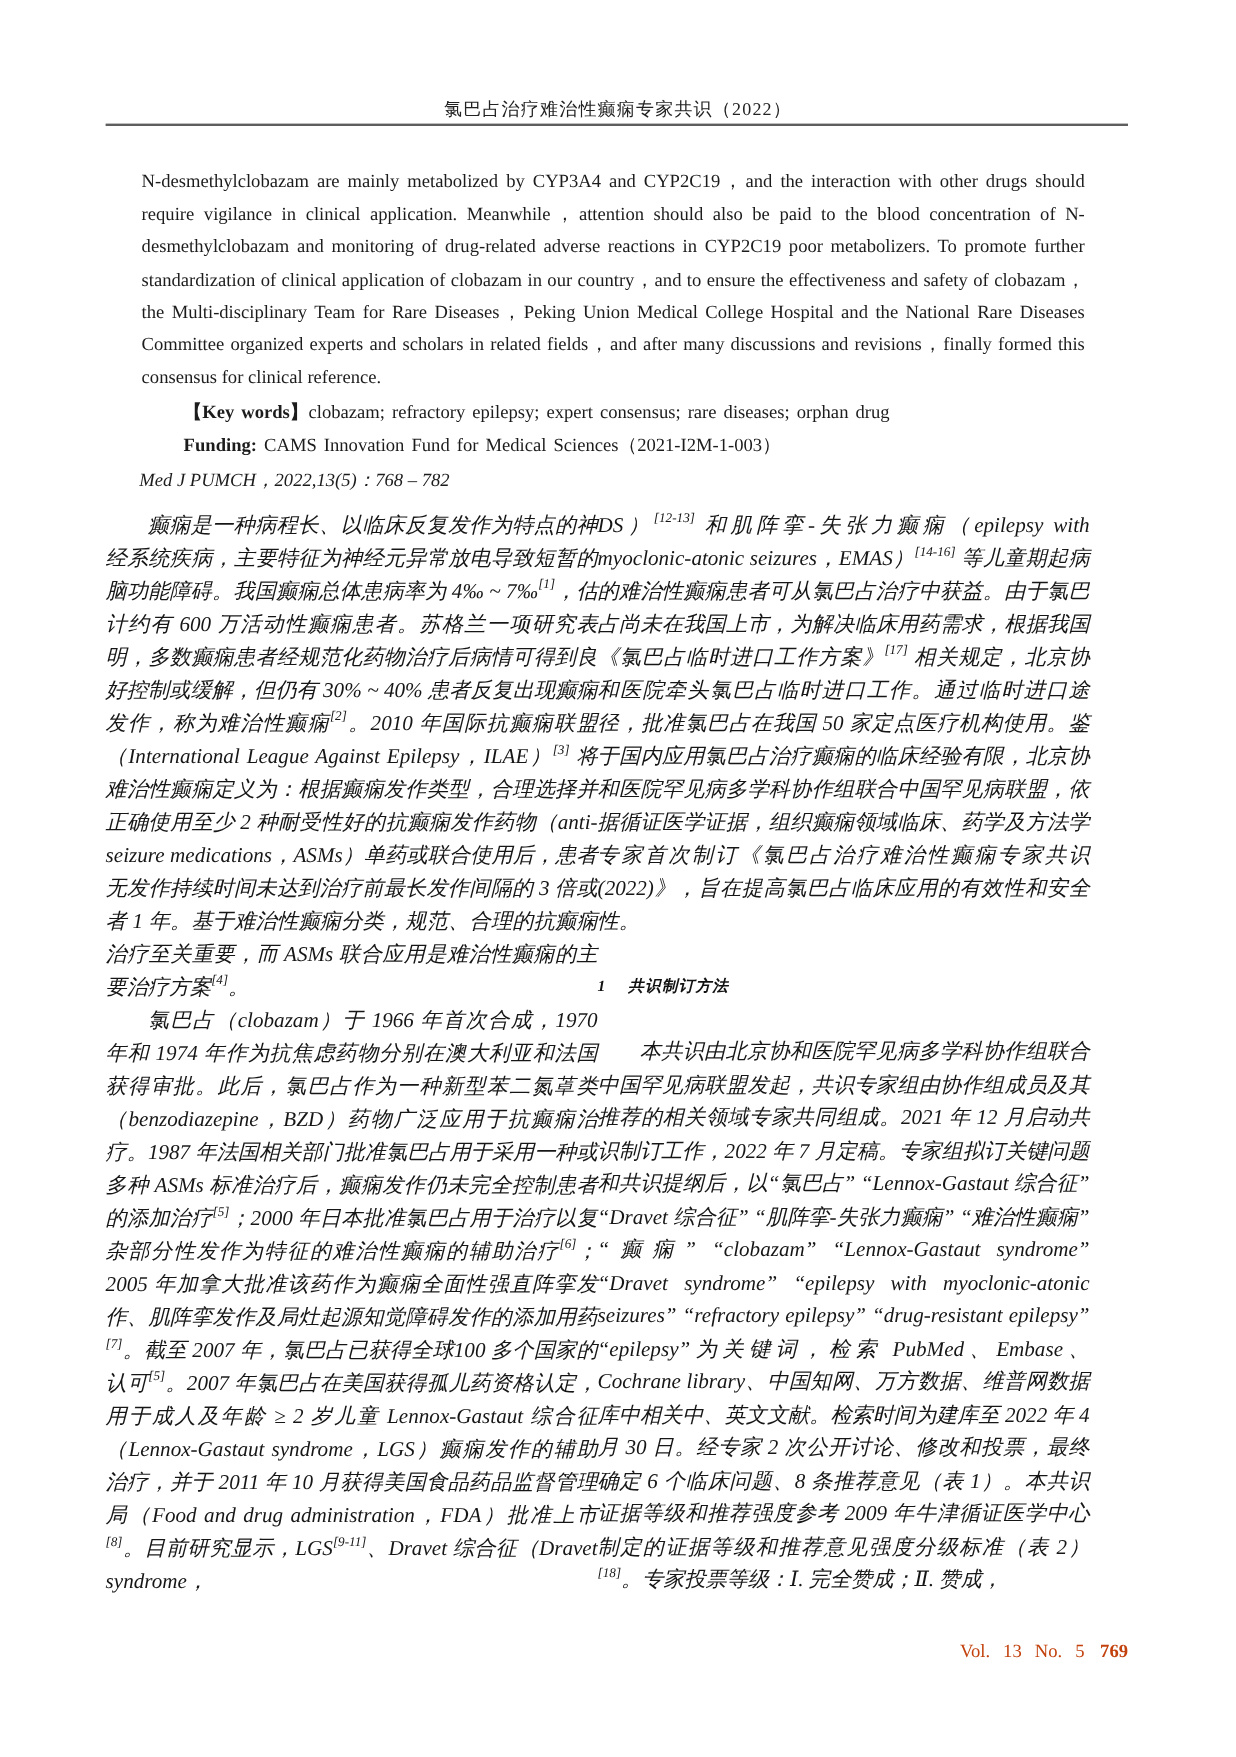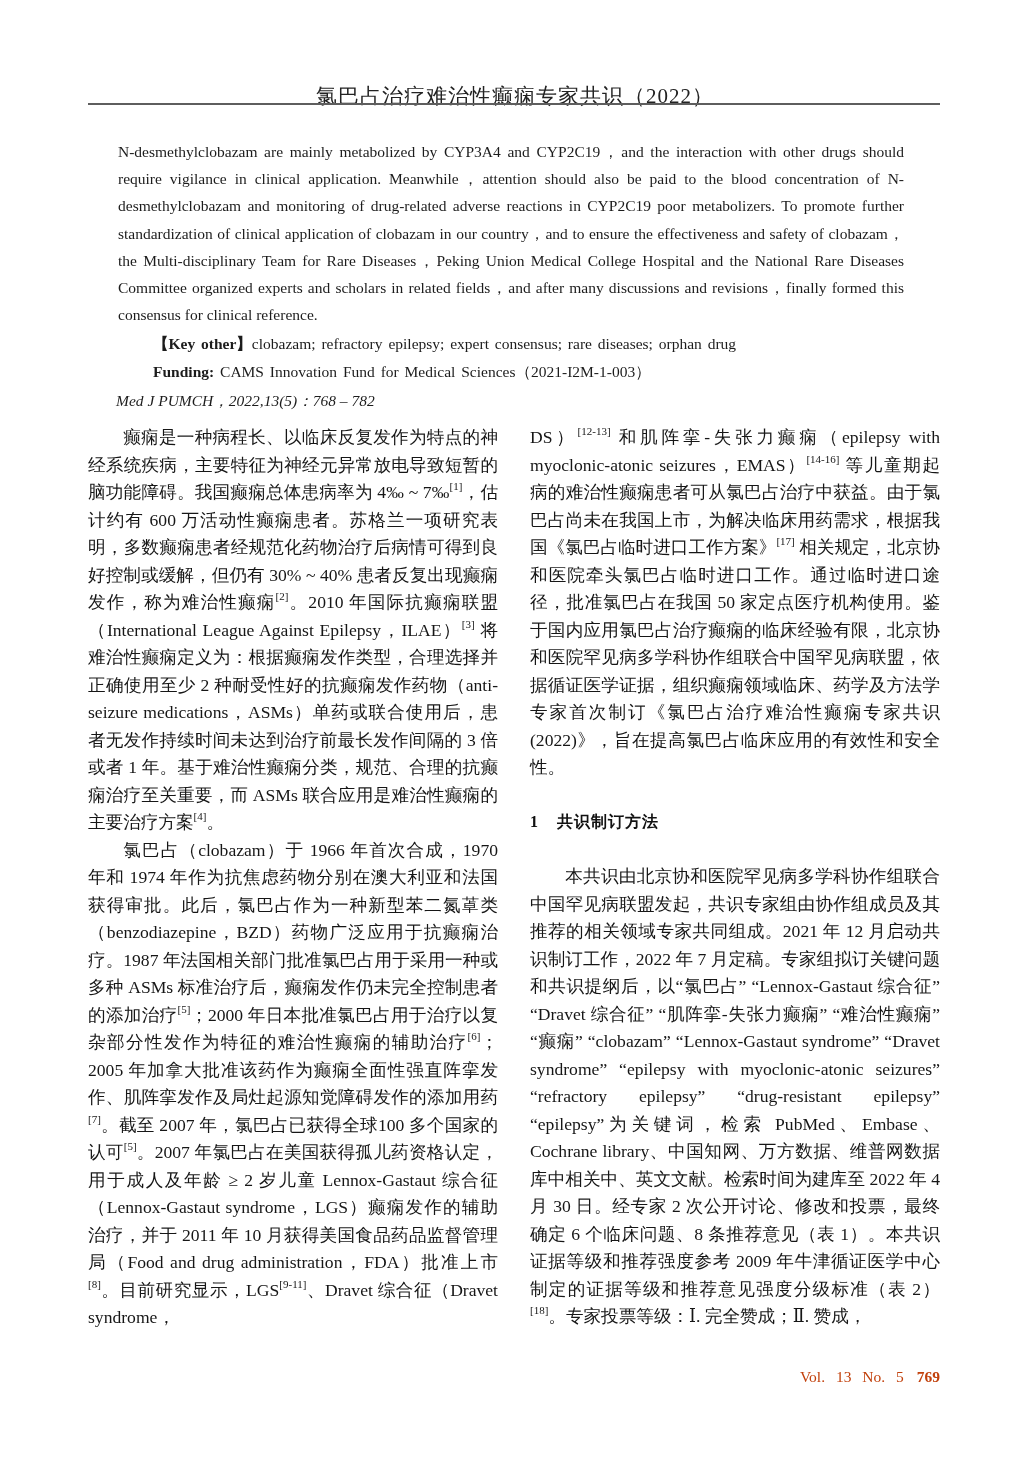--- a/index.html
+++ b/index.html
@@ -20,21 +20,21 @@
     inset: 0;
     background: #ffffff;
   }
   
   .running-head {
     position: absolute;
     top: 82px;
     left: 0;
     width: 100%;
     text-align: center;
-    font-size: 21px;
+    font-size: 15px;
     letter-spacing: 1px;
     color: #222;
   }
   .header-rule {
     position: absolute;
     top: 103px;
     left: 88px;
     width: 852px;
     height: 0;
     border-top: 2.4px solid #5e5e5e;
@@ -67,21 +67,21 @@
     font-style: italic;
     font-size: 15.5px;
   }
   
   .columns {
     position: absolute;
     top: 424px;
     left: 88px;
     width: 852px;
     display: flex;
-    gap: 32px;
+    font-style: italic;
   }
   .col {
     width: 410px;
     font-size: 17.6px;
     line-height: 27.5px;
     text-align: justify;
     text-justify: inter-ideograph;
     color: #161616;
   }
   .para {
@@ -94,21 +94,21 @@
     font-size: 11px;
     line-height: 0;
     position: relative;
     top: -1px;
     letter-spacing: 0;
   }
   .section-heading {
     margin: 26px 0 28px 0;
     font-family: "Liberation Sans", "DejaVu Sans", sans-serif;
     font-weight: bold;
-    font-size: 16px;
+    font-size: 13px;
     color: #111;
     letter-spacing: 1px;
     text-indent: 0;
   }
   .section-heading .sec-num {
     font-family: "Liberation Serif", "DejaVu Serif", serif;
     margin-right: 18px;
   }
   
   .page-footer {
@@ -128,21 +128,21 @@
 <body>
 
 <div class="page">
 
   <div class="running-head">氯巴占治疗难治性癫痫专家共识（2022）</div>
 
   <div class="header-rule"></div>
 
   <section class="abstract">
     <p class="abstract-en">N-desmethylclobazam are mainly metabolized by CYP3A4 and CYP2C19，and the interaction with other drugs should require vigilance in clinical application. Meanwhile，attention should also be paid to the blood concentration of N-desmethylclobazam and monitoring of drug-related adverse reactions in CYP2C19 poor metabolizers. To promote further standardization of clinical application of clobazam in our country，and to ensure the effectiveness and safety of clobazam，the Multi-disciplinary Team for Rare Diseases，Peking Union Medical College Hospital and the National Rare Diseases Committee organized experts and scholars in related fields，and after many discussions and revisions，finally formed this consensus for clinical reference.</p>
-    <p class="kw-line"><b>【Key other】</b><span>clobazam; refractory epilepsy; expert consensus; rare diseases; orphan drug</span></p>
+    <p class="kw-line"><b>【Key words】</b><span>clobazam; refractory epilepsy; expert consensus; rare diseases; orphan drug</span></p>
     <p class="funding-line"><b>Funding:</b>&nbsp;<span>CAMS Innovation Fund for Medical Sciences（2021-I2M-1-003）</span></p>
     <p class="citation-line">Med J PUMCH，2022,13(5)：768 – 782</p>
   </section>
 
   <section class="columns">
 
     <div class="col">
       <p class="para indent"><span>癫痫是一种病程长、以临床反复发作为特点的神经系统疾病，主要特征为神经元异常放电导致短暂的脑功能障碍。我国癫痫总体患病率为 4‰ ~ 7‰</span><sup>[1]</sup><span>，估计约有 600 万活动性癫痫患者。苏格兰一项研究表明，多数癫痫患者经规范化药物治疗后病情可得到良好控制或缓解，但仍有 30% ~ 40% 患者反复出现癫痫发作，称为难治性癫痫</span><sup>[2]</sup><span>。2010 年国际抗癫痫联盟（International League Against Epilepsy，ILAE）</span><sup>[3]</sup><span> 将难治性癫痫定义为：根据癫痫发作类型，合理选择并正确使用至少 2 种耐受性好的抗癫痫发作药物（anti-seizure medications，ASMs）单药或联合使用后，患者无发作持续时间未达到治疗前最长发作间隔的 3 倍或者 1 年。基于难治性癫痫分类，规范、合理的抗癫痫治疗至关重要，而 ASMs 联合应用是难治性癫痫的主要治疗方案</span><sup>[4]</sup><span>。</span></p>
       <p class="para indent"><span>氯巴占（clobazam）于 1966 年首次合成，1970 年和 1974 年作为抗焦虑药物分别在澳大利亚和法国获得审批。此后，氯巴占作为一种新型苯二氮䓬类（benzodiazepine，BZD）药物广泛应用于抗癫痫治疗。1987 年法国相关部门批准氯巴占用于采用一种或多种 ASMs 标准治疗后，癫痫发作仍未完全控制患者的添加治疗</span><sup>[5]</sup><span>；2000 年日本批准氯巴占用于治疗以复杂部分性发作为特征的难治性癫痫的辅助治疗</span><sup>[6]</sup><span>；2005 年加拿大批准该药作为癫痫全面性强直阵挛发作、肌阵挛发作及局灶起源知觉障碍发作的添加用药</span><sup>[7]</sup><span>。截至 2007 年，氯巴占已获得全球100 多个国家的认可</span><sup>[5]</sup><span>。2007 年氯巴占在美国获得孤儿药资格认定，用于成人及年龄 ≥ 2 岁儿童 Lennox-Gastaut 综合征（Lennox-Gastaut syndrome，LGS）癫痫发作的辅助治疗，并于 2011 年 10 月获得美国食品药品监督管理局（Food and drug administration，FDA）批准上市</span><sup>[8]</sup><span>。目前研究显示，LGS</span><sup>[9-11]</sup><span>、Dravet 综合征（Dravet syndrome，</span></p>
     </div>

